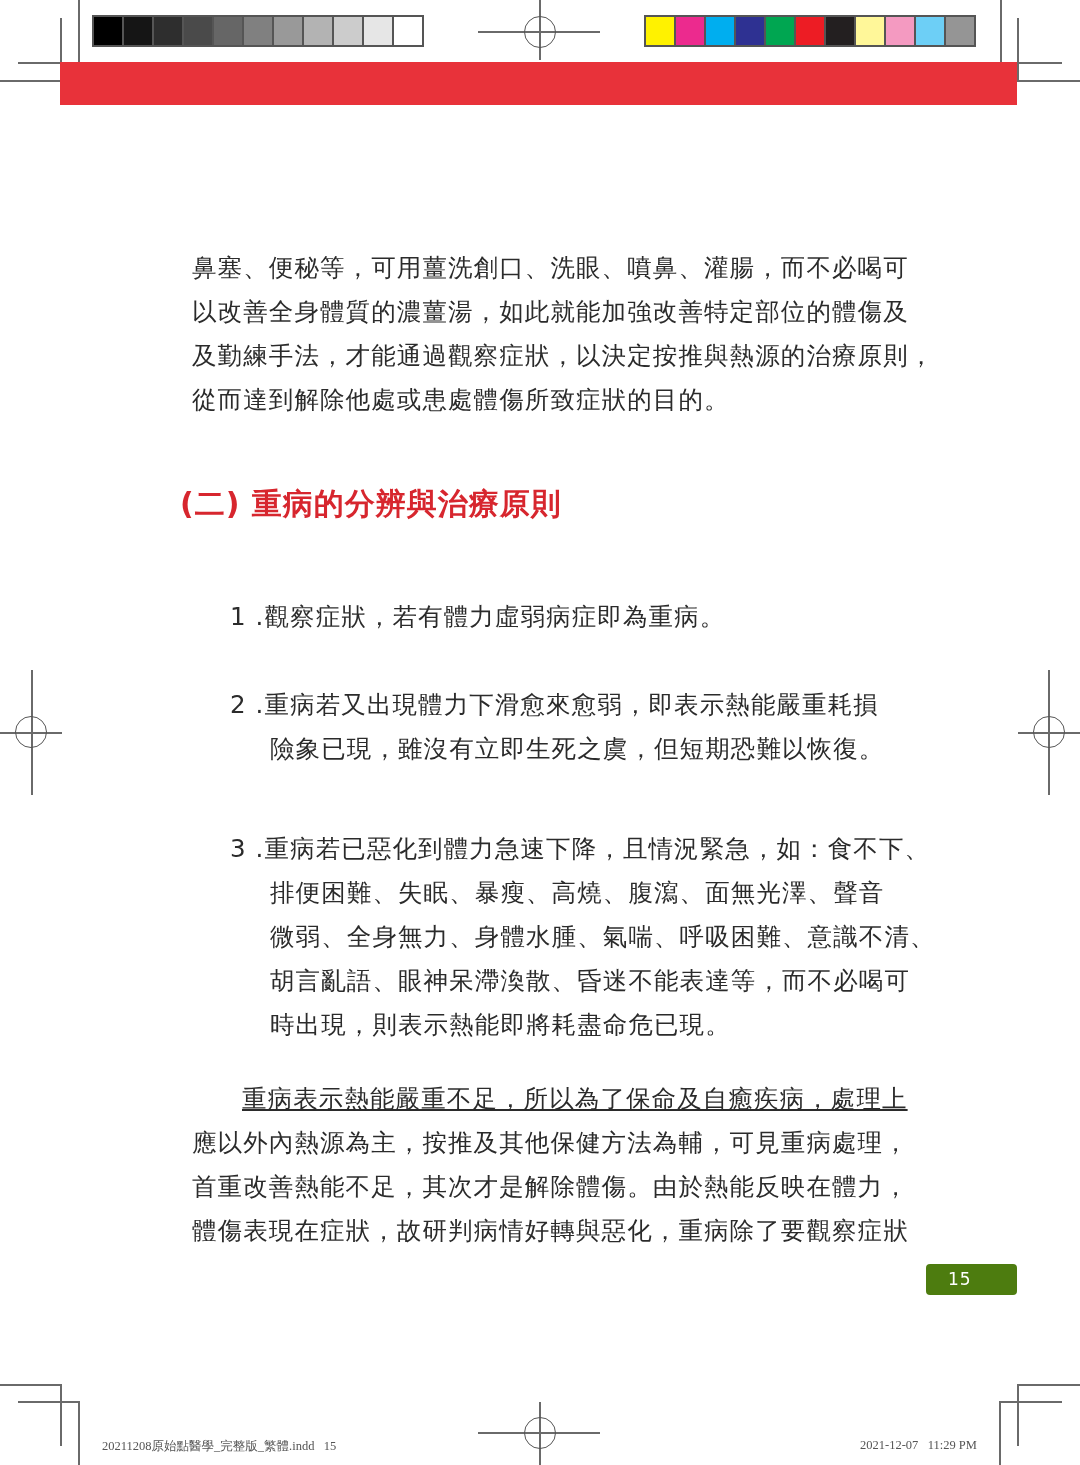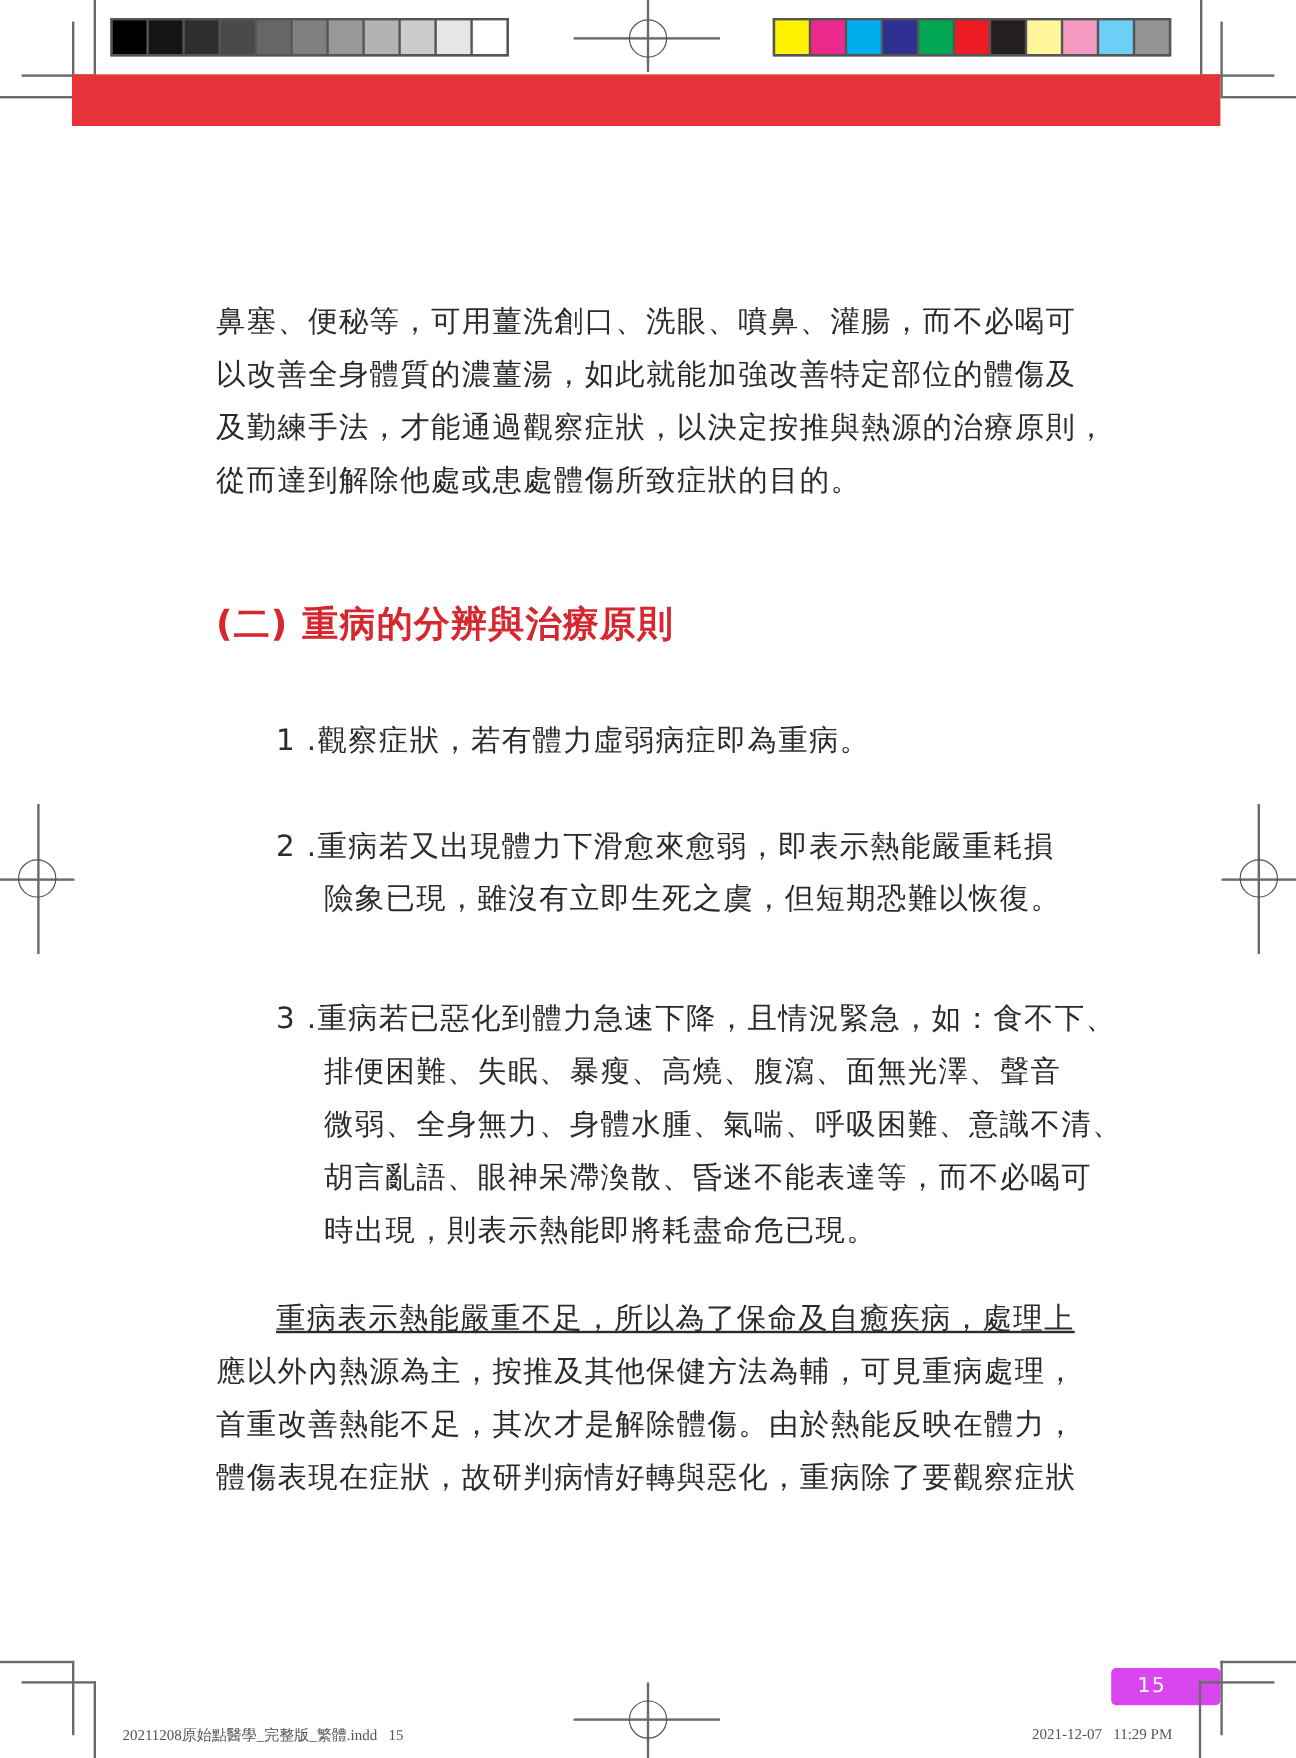--- a/index.html
+++ b/index.html
@@ -3,26 +3,26 @@
   <meta charset="utf-8">
   <style>
     html, body { margin: 0; padding: 0; background: #ffffff; }
     body { width: 1080px; height: 1465px; position: relative; overflow: hidden; font-family: "DejaVu Sans", "Liberation Sans", sans-serif; color: #2b2b2b; }
     .swatch-row { position: absolute; top: 15px; height: 32px; display: flex; border: 2px solid #555; box-sizing: border-box; background: #555; gap: 2px; }
     .swatch { width: 28px; height: 28px; }
     .red-bar { position: absolute; left: 60px; top: 62px; width: 957px; height: 43px; background: #e8323a; }
     .line { position: absolute; background: #6a6a6a; }
     .reg { position: absolute; width: 32px; height: 32px; border: 1.5px solid #555; border-radius: 50%; box-sizing: border-box; }
     .para { position: absolute; left: 180px; width: 722px; font-size: 24.5px; line-height: 44px; letter-spacing: 1.1px; text-align: justify; }
-    .para .ln { display: block; white-space: nowrap; height: 44px; }
-    .heading { position: absolute; left: 180px; top: 500px; font-size: 30px; font-weight: bold; color: #d7262e; letter-spacing: 1px; }
+    .para .ln { display: block; white-space: nowrap; height: 44px; margin-left: 12px; }
+    .heading { position: absolute; left: 180px; top: 484px; font-size: 30px; font-weight: bold; color: #d7262e; letter-spacing: 1px; }
     .item { position: absolute; left: 230px; width: 672px; font-size: 24.5px; line-height: 44px; letter-spacing: 1.1px; }
     .item .ln { display: block; white-space: nowrap; height: 44px; }
     .item .ln.indent { padding-left: 40px; }
-    .page-badge { position: absolute; left: 926px; top: 1390px; width: 91px; height: 31px; background: #d946ef; border-radius: 4px; color: #fff; font-size: 17px; line-height: 31px; text-indent: 22px; letter-spacing: 1px; }
+    .page-badge { position: absolute; left: 926px; top: 1264px; width: 91px; height: 31px; background: #4d7c0f; border-radius: 4px; color: #fff; font-size: 17px; line-height: 31px; text-indent: 22px; letter-spacing: 1px; }
     .footer { position: absolute; top: 1438px; font-family: "Liberation Serif", "DejaVu Serif", serif; font-size: 12.5px; color: #555; }
   </style>
 </head>
 <body>
 
 <div class="swatch-row" style="left:92px;">
   <div class="swatch" style="background:#000000"></div>
   <div class="swatch" style="background:#151515"></div>
   <div class="swatch" style="background:#2e2e2e"></div>
   <div class="swatch" style="background:#4a4a4a"></div>

